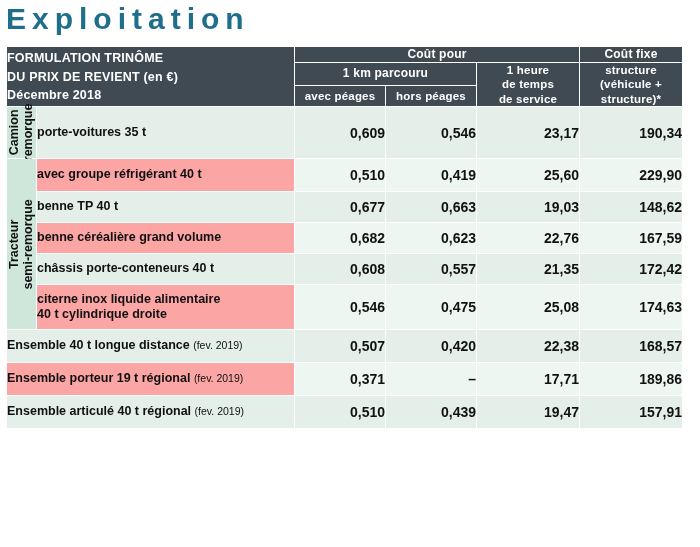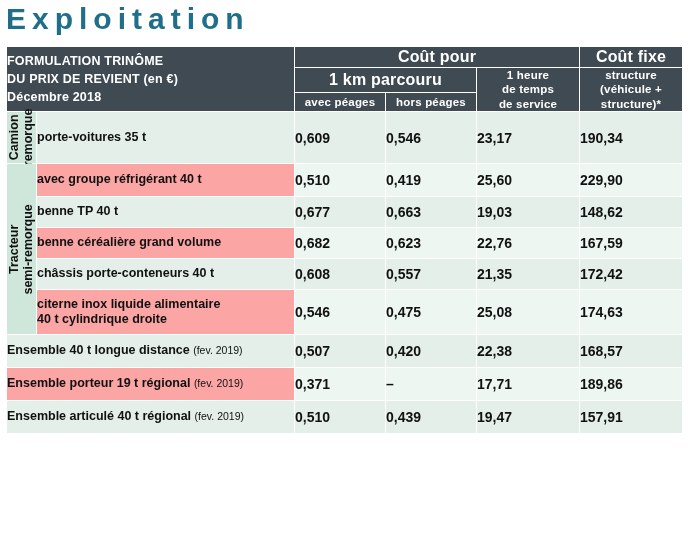--- a/index.html
+++ b/index.html
@@ -46,21 +46,21 @@
     border: 1px solid #ffffff;
     padding: 0;
     vertical-align: middle;
   }
   
   .hd {
     background: #3f4a52;
     color: #ffffff;
     font-weight: bold;
     text-align: center;
-    font-size: 16px;
+    font-size: 12px;
     letter-spacing: .2px;
     line-height: 1.25;
     padding: 5px 3px;
   }
   .hd-left {
     background: #3f4a52;
     color: #ffffff;
     font-weight: bold;
     text-align: left;
     font-size: 12.5px;
@@ -83,21 +83,21 @@
     line-height: 1.25;
   }
   .lbl.pale {
     background: #fca5a5;
   }
   .num {
     background: #e3efe8;
     color: #111111;
     font-size: 14px;
     font-weight: bold;
-    text-align: left;
+    text-align: right;
     padding: 6px 4px;
     margin-left: 38px;
   }
   .num.pale {
     background: #eef6f1;
   }
   
   .cat {
     background: #cfe6da;
     width: 30px;

